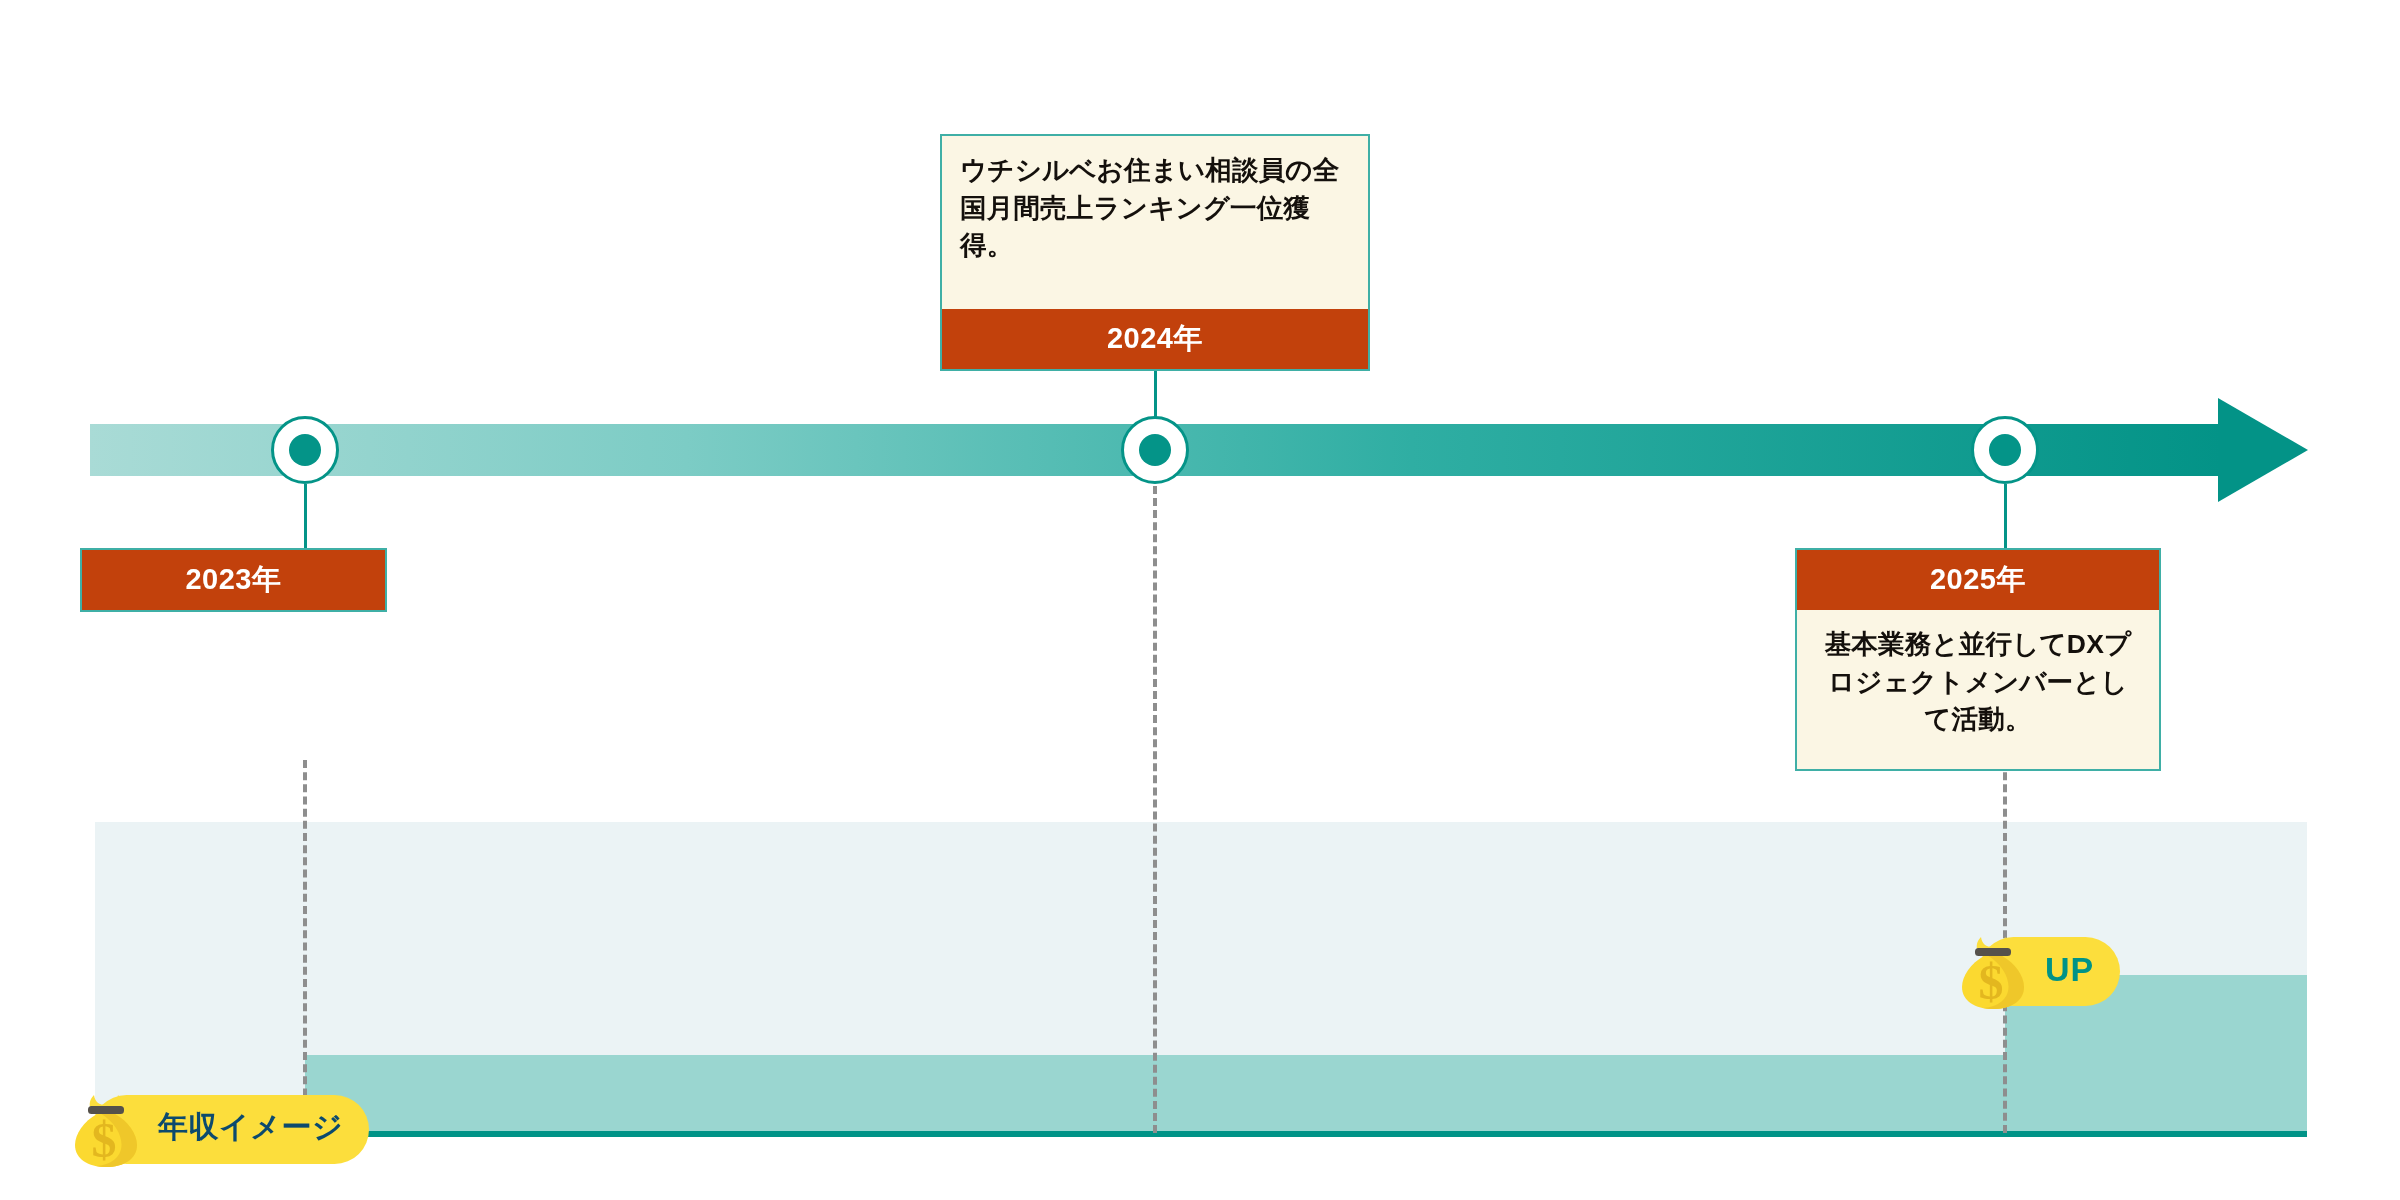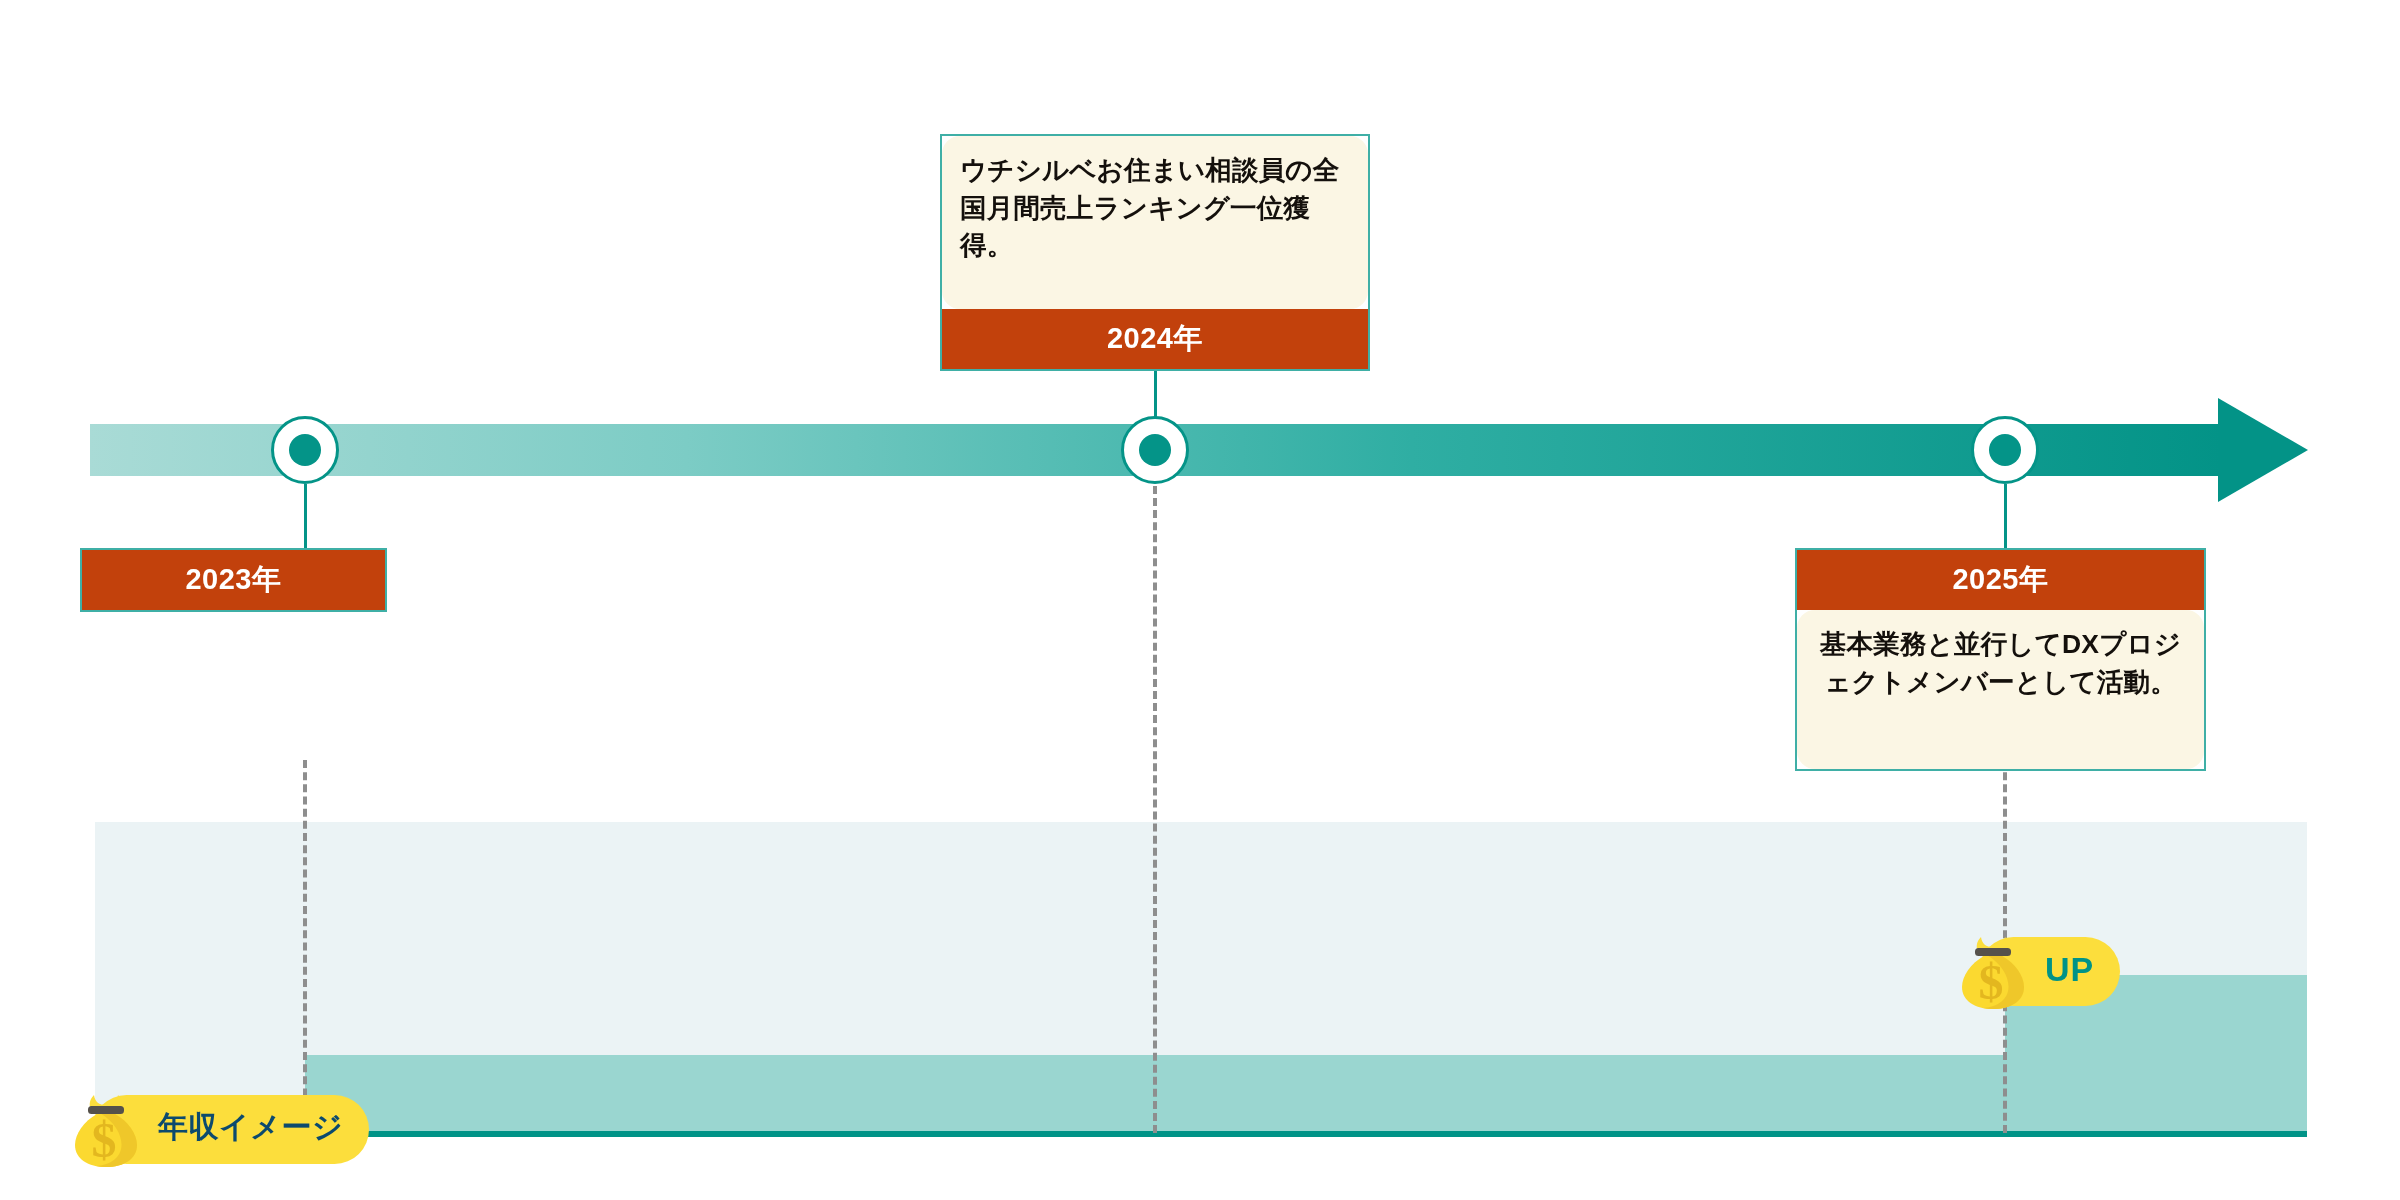--- a/index.html
+++ b/index.html
@@ -123,29 +123,28 @@
     padding: 15px 0 16px 0;
   }
   .ev-body {
     background: #FBF6E4;
     color: #14100C;
     font-size: 26.5px;
     font-weight: 700;
     line-height: 1.42;
     letter-spacing: 0.2px;
     padding: 16px 18px 18px 18px;
-    border-radius: 18px;
   }
 
   
   #card-2023 { left: 80px;  top: 548px; width: 307px; }
   #card-2023 .ev-body { min-height: 125px; }
 
   
-  #card-2025 { left: 1795px; top: 548px; width: 411px; }
+  #card-2025 { left: 1795px; top: 548px; width: 366px; }
   #card-2025 .ev-body { min-height: 125px; text-align: center; }
 
   
   #card-2024 { left: 940px; top: 134px; width: 430px; }
   #card-2024 .ev-body { min-height: 135px; padding-bottom: 22px; }
 
   
   .money-badge {
     position: absolute;
     display: flex;

